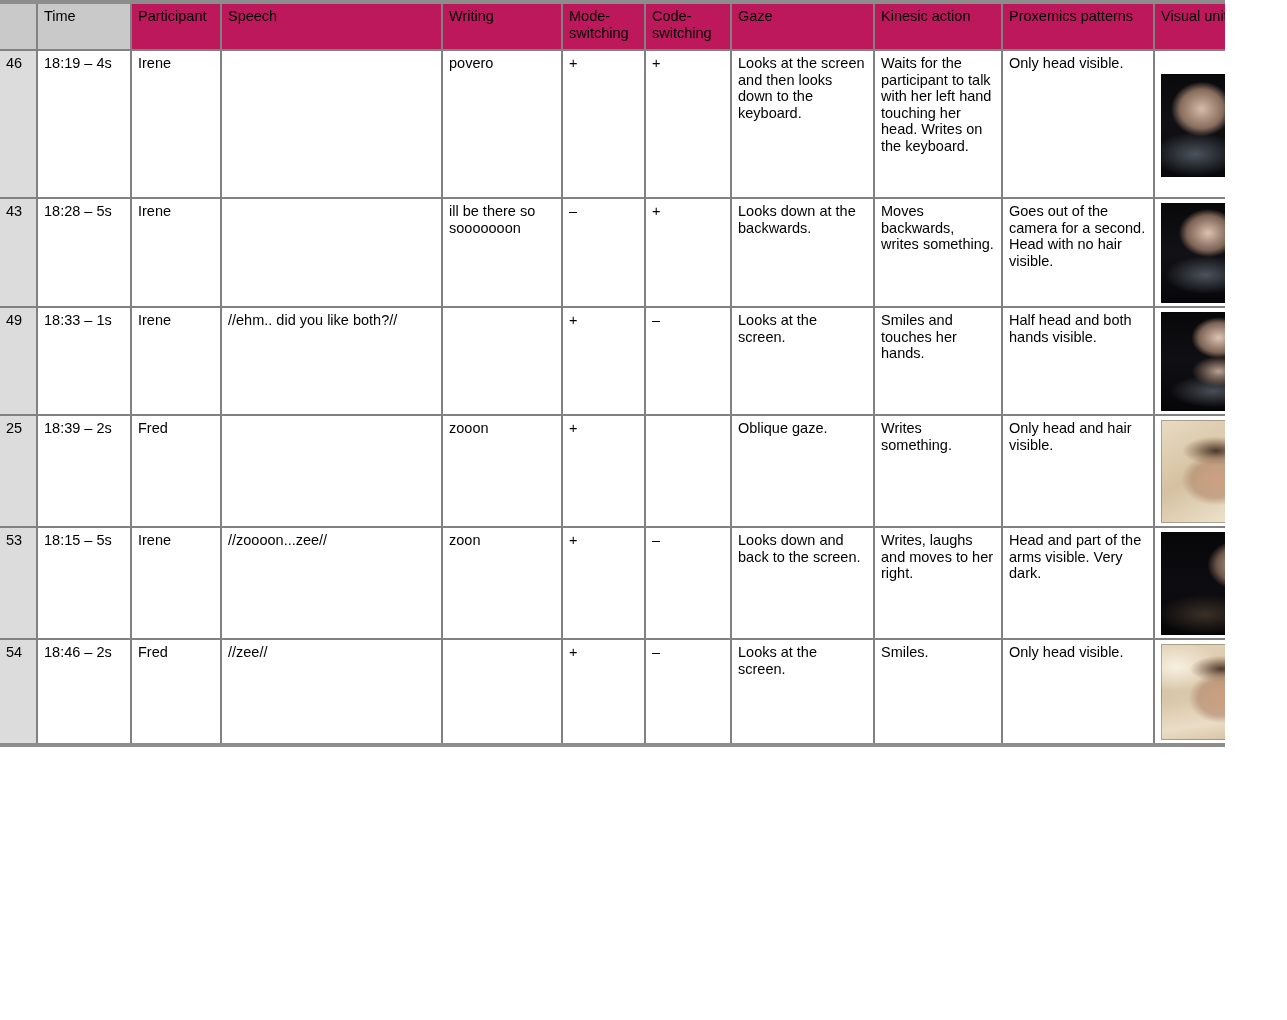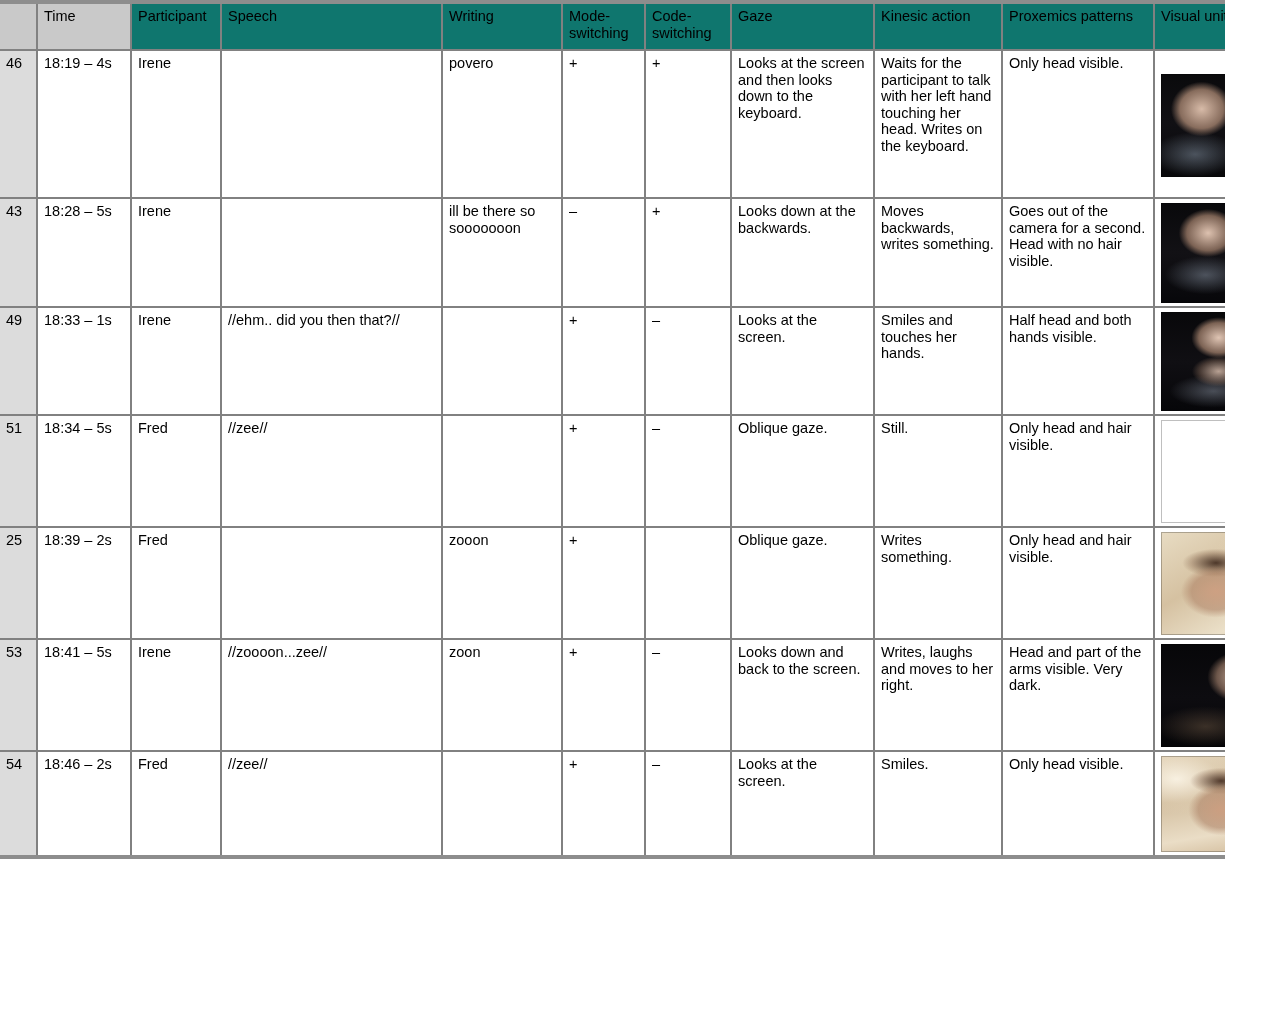--- a/index.html
+++ b/index.html
@@ -33,21 +33,21 @@
   table.coding tr > th:last-child{border-right:none;}
   table.coding tr:last-child > td{border-bottom:none;}
 
   
   thead th{
     font-weight:bold;
     font-size:14.5px;
     line-height:17px;
     height:38px;
     vertical-align:top;
-    background:#0f766e;
+    background:#be185d;
   }
   th.c-idx{background:#c9c9c9;border-right:2px solid #818181;}
   th.c-time{background:#c9c9c9;}
 
   
   td.idx{
     background:#dcdcdc;
     font-weight:bold;
     font-size:14.5px;
     text-align:left;
@@ -217,52 +217,35 @@
           <div class="thumbwrap">
             <div class="thumb cam-dark2 camframe" style="height:100px;"></div>
           </div>
         </td>
       </tr>
 
       <tr style="height:103px;">
         <td class="idx">49</td>
         <td>18:33 – 1s</td>
         <td>Irene</td>
-        <td>//ehm.. did you then that?//</td>
+        <td>//ehm.. did you like both?//</td>
         <td></td>
         <td class="sym">+</td>
         <td class="sym">–</td>
         <td>Looks at the screen.</td>
         <td>Smiles and touches her hands.</td>
         <td>Half head and both hands visible.</td>
         <td class="vis">
           <div class="thumbwrap">
             <div class="thumb cam-dark3 camframe" style="height:99px;"></div>
           </div>
         </td>
       </tr>
 
 
-      <tr style="height:105px;">
-        <td class="idx">51</td>
-        <td>18:34 – 5s</td>
-        <td>Fred</td>
-        <td>//zee//</td>
-        <td></td>
-        <td class="sym">+</td>
-        <td class="sym">–</td>
-        <td>Oblique gaze.</td>
-        <td>Still.</td>
-        <td>Only head and hair visible.</td>
-        <td class="vis">
-          <div class="thumbwrap">
-            <div class="thumb cam-warm3 camframe" style="height:103px;"></div>
-          </div>
-        </td>
-      </tr>
 
       <tr style="height:105px;">
         <td class="idx">25</td>
         <td>18:39 – 2s</td>
         <td>Fred</td>
         <td></td>
         <td>zooon</td>
         <td class="sym">+</td>
         <td class="sym"></td>
         <td>Oblique gaze.</td>
@@ -270,21 +253,21 @@
         <td>Only head and hair visible.</td>
         <td class="vis">
           <div class="thumbwrap">
             <div class="thumb cam-warm4 camframe" style="height:103px;"></div>
           </div>
         </td>
       </tr>
 
       <tr style="height:105px;">
         <td class="idx">53</td>
-        <td>18:41 – 5s</td>
+        <td>18:15 – 5s</td>
         <td>Irene</td>
         <td>//zoooon...zee//</td>
         <td>zoon</td>
         <td class="sym">+</td>
         <td class="sym">–</td>
         <td>Looks down and back to the screen.</td>
         <td>Writes, laughs and moves to her right.</td>
         <td>Head and part of the arms visible. Very dark.</td>
         <td class="vis">
           <div class="thumbwrap">

